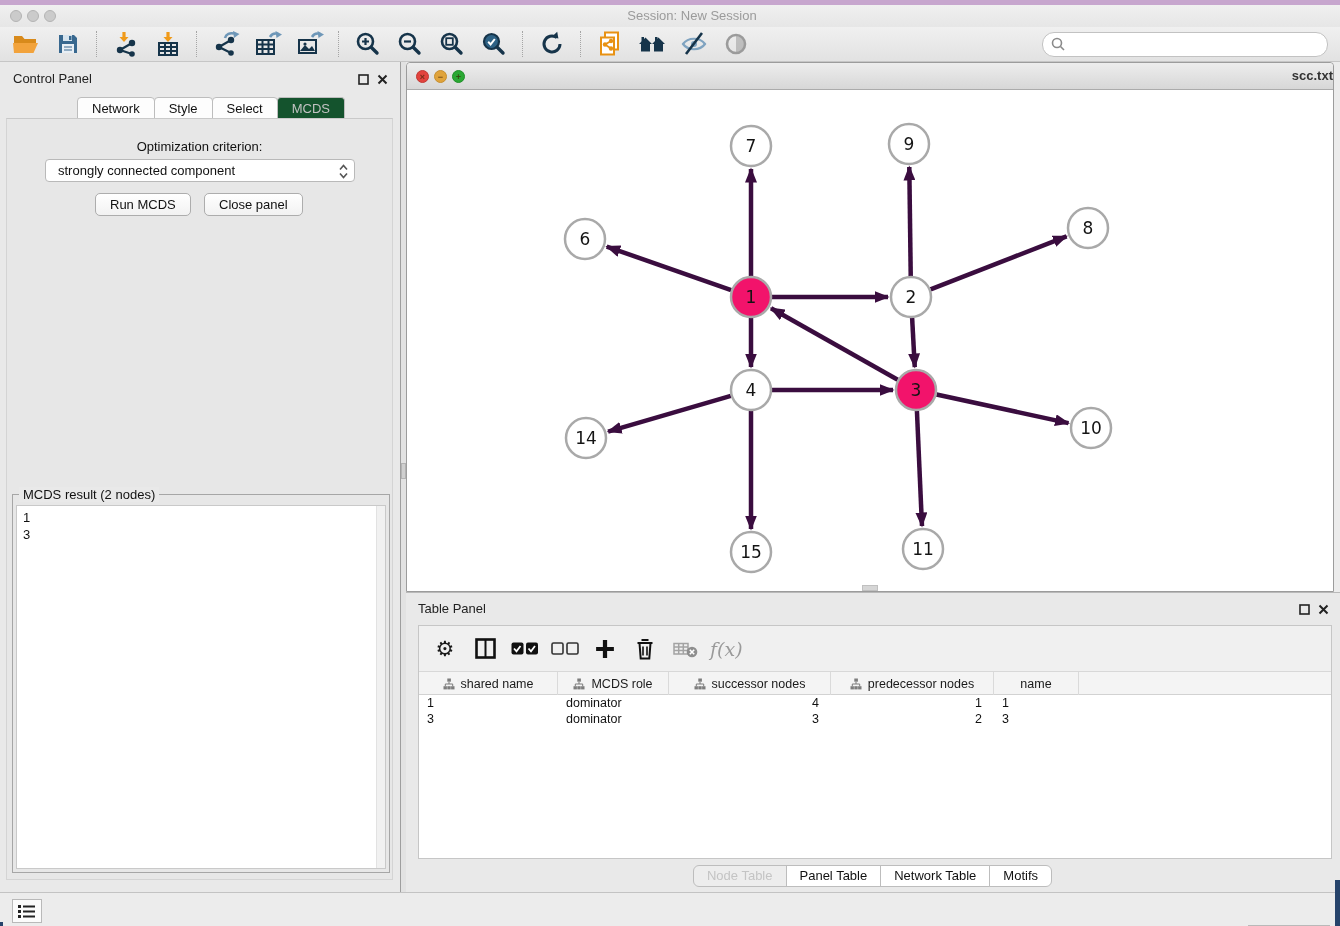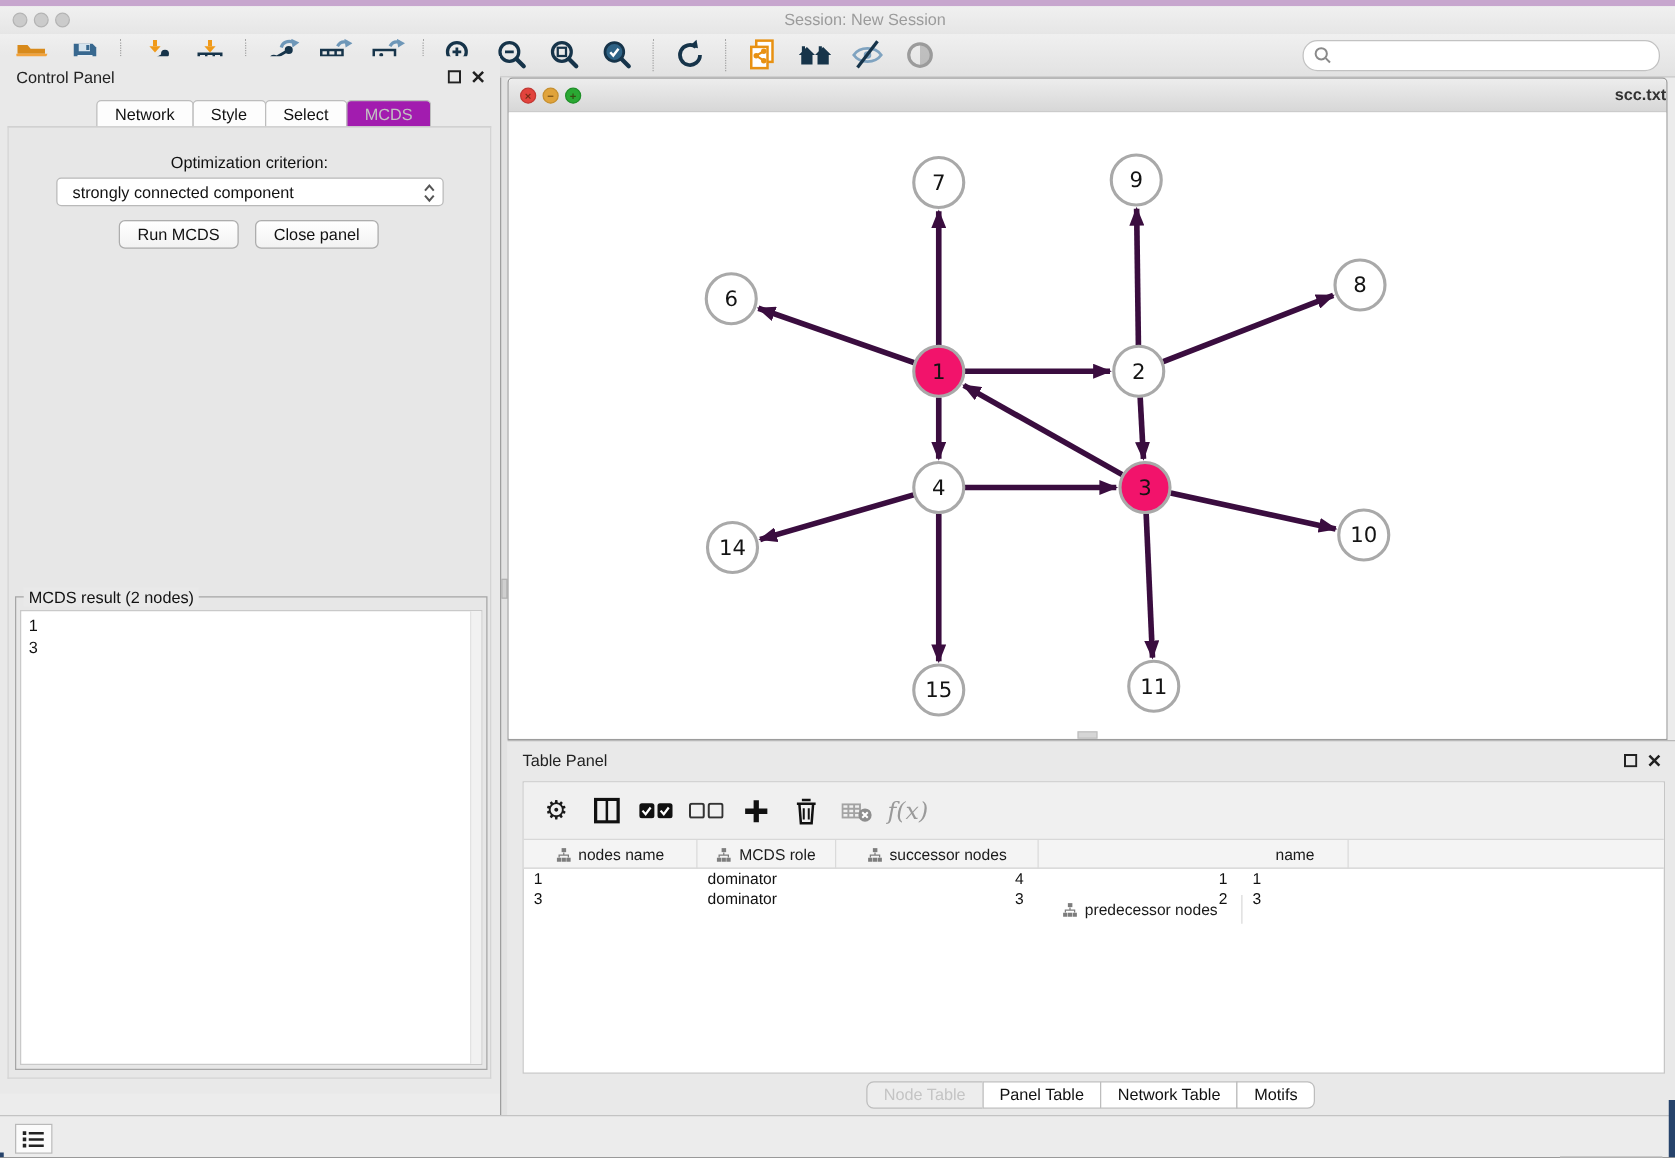--- a/index.html
+++ b/index.html
@@ -21,29 +21,29 @@
   .tb-btn{width:36px;height:30px;display:flex;align-items:center;justify-content:center;flex:0 0 auto;margin:0 3px;}
   .tb-sep{width:1px;height:26px;border-left:1px dotted #A5A5A5;margin:0 7px;flex:0 0 auto;}
   .tb-spacer{flex:1;}
   .searchbox{position:relative;width:284px;height:23px;margin-right:12px;background:#fff;
              border:1px solid #C2C2C2;border-radius:12px;flex:0 0 auto;}
   .searchbox input{position:absolute;left:26px;top:2px;width:248px;height:17px;border:none;outline:none;
                    font-size:12px;background:transparent;}
   .searchbox .mag{position:absolute;left:8px;top:4px;}
 
   
-  .control-panel{left:0;top:45px;width:400px;height:830px;background:#E9E9E9;}
+  .control-panel{left:0;top:62px;width:400px;height:830px;background:#E9E9E9;}
   .panel-head{position:absolute;left:0;top:0;width:100%;height:30px;}
   .panel-head .ph-title{position:absolute;left:13px;top:9px;font-size:13px;color:#222;}
   .ph-float{position:absolute;top:9px;cursor:default;}
   .ph-close{position:absolute;top:9px;cursor:default;}
   .cp-tabs{position:absolute;left:78px;top:35px;display:flex;}
   .cp-tab{height:21px;line-height:21px;padding:0 14px;font-size:13px;background:#FDFDFD;color:#111;
           border:1px solid #BDBDBD;border-radius:4px 4px 0 0;margin-left:-1px;}
-  .cp-tab.selected{background:#a21caf;color:#C2C2C2;border-bottom-color:#E5E5E5;}
+  .cp-tab.selected{background:#14532d;color:#C2C2C2;border-bottom-color:#E5E5E5;}
   .cp-body{position:absolute;left:6px;top:56px;width:387px;height:762px;background:#E7E7E7;
            border:1px solid #D4D4D4;border-top:1px solid #C9C9C9;box-sizing:border-box;}
   .opt-label{position:absolute;left:0;width:100%;top:20px;text-align:center;font-size:13px;color:#111;}
   .cp-select{position:absolute;left:38px;top:40px;width:310px;height:23px;background:#fff;
              border:1px solid #B9B9B9;border-radius:4px;box-sizing:border-box;}
   .cp-select .val{position:absolute;left:12px;top:3px;font-size:13px;color:#111;}
   .cp-select .chev{position:absolute;right:5px;top:3px;}
   .cp-btn{position:absolute;top:74px;height:23px;background:linear-gradient(#FFFFFF,#F2F2F2);
           border:1px solid #ADADAD;border-radius:5px;font-size:13px;color:#111;
           font-family:"Liberation Sans","DejaVu Sans",sans-serif;padding:0 14px;}
@@ -471,21 +471,21 @@
       </div>
       <div class="tbl-header" id="tbl-header">
           <div class="th-cell" style="width: 139px;">
             <svg width="12" height="12" viewBox="0 0 12 12">
               <rect x="4.3" y="0.5" width="3.6" height="3.2" fill="#7d7d7d"></rect>
               <path d="M6 4v2M2.3 8V6h7.4v2" fill="none" stroke="#7d7d7d"></path>
               <rect x="0.5" y="8.2" width="3.4" height="3.2" fill="#7d7d7d"></rect>
               <rect x="4.3" y="8.2" width="3.4" height="3.2" fill="#7d7d7d"></rect>
               <rect x="8.1" y="8.2" width="3.4" height="3.2" fill="#7d7d7d"></rect>
             </svg>
-            <span>nodes name</span>
+            <span>shared name</span>
           </div>
           <div class="th-cell" style="width: 111px;">
             <svg width="12" height="12" viewBox="0 0 12 12">
               <rect x="4.3" y="0.5" width="3.6" height="3.2" fill="#7d7d7d"></rect>
               <path d="M6 4v2M2.3 8V6h7.4v2" fill="none" stroke="#7d7d7d"></path>
               <rect x="0.5" y="8.2" width="3.4" height="3.2" fill="#7d7d7d"></rect>
               <rect x="4.3" y="8.2" width="3.4" height="3.2" fill="#7d7d7d"></rect>
               <rect x="8.1" y="8.2" width="3.4" height="3.2" fill="#7d7d7d"></rect>
             </svg>
             <span>MCDS role</span>
@@ -493,21 +493,21 @@
           <div class="th-cell" style="width: 162px;">
             <svg width="12" height="12" viewBox="0 0 12 12">
               <rect x="4.3" y="0.5" width="3.6" height="3.2" fill="#7d7d7d"></rect>
               <path d="M6 4v2M2.3 8V6h7.4v2" fill="none" stroke="#7d7d7d"></path>
               <rect x="0.5" y="8.2" width="3.4" height="3.2" fill="#7d7d7d"></rect>
               <rect x="4.3" y="8.2" width="3.4" height="3.2" fill="#7d7d7d"></rect>
               <rect x="8.1" y="8.2" width="3.4" height="3.2" fill="#7d7d7d"></rect>
             </svg>
             <span>successor nodes</span>
           </div>
-          <div class="th-cell" style="width: 163px; margin-top: 44px;">
+          <div class="th-cell" style="width: 163px;">
             <svg width="12" height="12" viewBox="0 0 12 12">
               <rect x="4.3" y="0.5" width="3.6" height="3.2" fill="#7d7d7d"></rect>
               <path d="M6 4v2M2.3 8V6h7.4v2" fill="none" stroke="#7d7d7d"></path>
               <rect x="0.5" y="8.2" width="3.4" height="3.2" fill="#7d7d7d"></rect>
               <rect x="4.3" y="8.2" width="3.4" height="3.2" fill="#7d7d7d"></rect>
               <rect x="8.1" y="8.2" width="3.4" height="3.2" fill="#7d7d7d"></rect>
             </svg>
             <span>predecessor nodes</span>
           </div>
           <div class="th-cell" style="width: 85px;">

